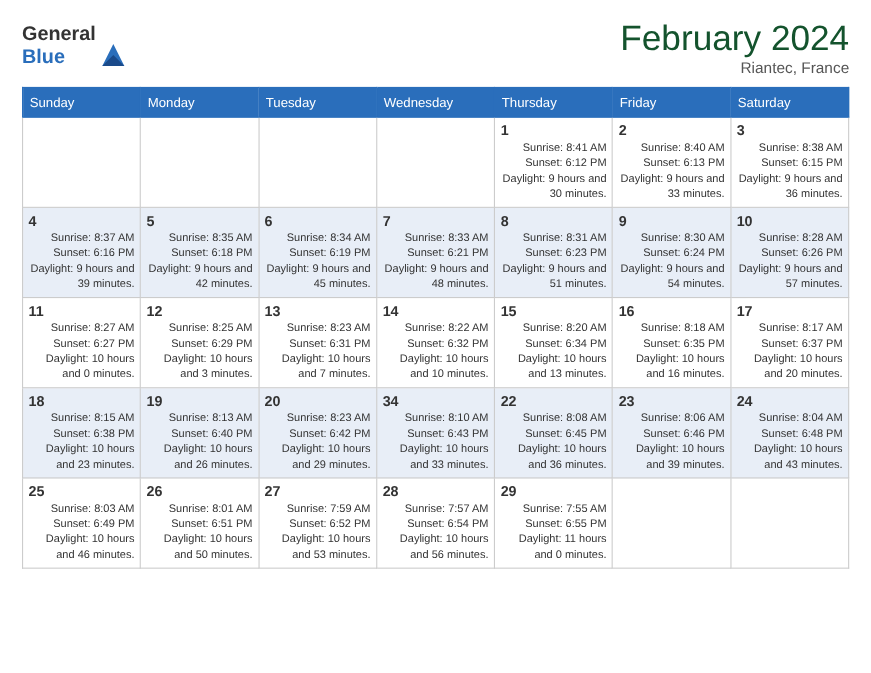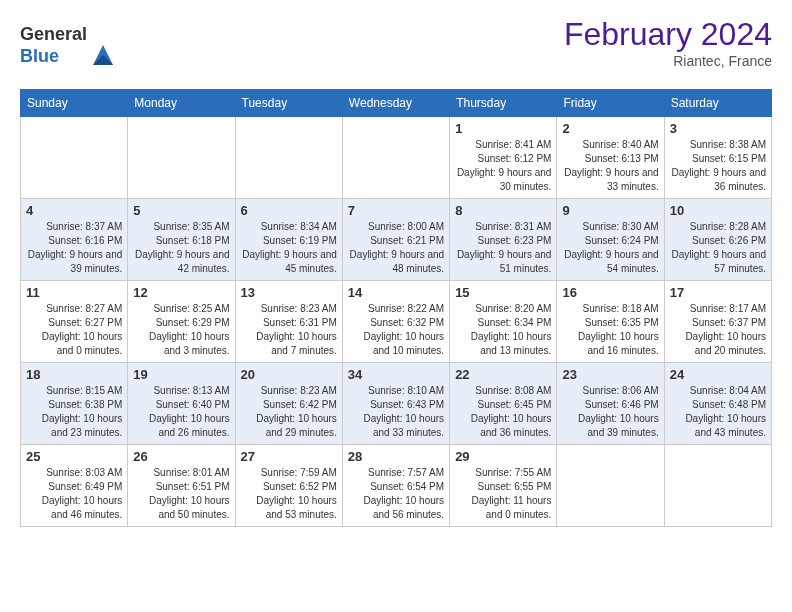--- a/index.html
+++ b/index.html
@@ -12,22 +12,22 @@
     }
     .page {
       width: 792px;
       min-height: 612px;
       background: #fff;
       padding: 16px 20px 16px 20px;
     }
     .header {
       display: flex;
       justify-content: space-between;
-      align-items: flex-end;
-      margin-bottom: 20px;
+      align-items: center;
+      margin-bottom: 10px;
     }
     .logo {
       display: flex;
       align-items: center;
       gap: 0;
     }
     .logo-text {
       display: flex;
       flex-direction: column;
       line-height: 1.1;
@@ -47,21 +47,21 @@
       height: 28px;
       margin-left: 2px;
       margin-top: -4px;
     }
     .title-block {
       text-align: right;
     }
     .month-title {
       font-size: 32px;
       font-weight: normal;
-      color: #4c1d95;
+      color: #14532d;
     }
     .location {
       font-size: 14px;
       color: #555;
     }
     .calendar {
       width: 100%;
       border-collapse: collapse;
       font-size: 11px;
     }
@@ -181,21 +181,21 @@
           </td>
           <td style="background-color: rgb(232, 238, 247);">
             <div class="day-num">6</div>
             <div class="day-info">Sunrise: 8:34 AM
 Sunset: 6:19 PM
 Daylight: 9 hours
 and 45 minutes.</div>
           </td>
           <td style="background-color: rgb(232, 238, 247);">
             <div class="day-num">7</div>
-            <div class="day-info">Sunrise: 8:00 AM
+            <div class="day-info">Sunrise: 8:33 AM
 Sunset: 6:21 PM
 Daylight: 9 hours
 and 48 minutes.</div>
           </td>
           <td style="background-color: rgb(232, 238, 247);">
             <div class="day-num">8</div>
             <div class="day-info">Sunrise: 8:31 AM
 Sunset: 6:23 PM
 Daylight: 9 hours
 and 51 minutes.</div>

